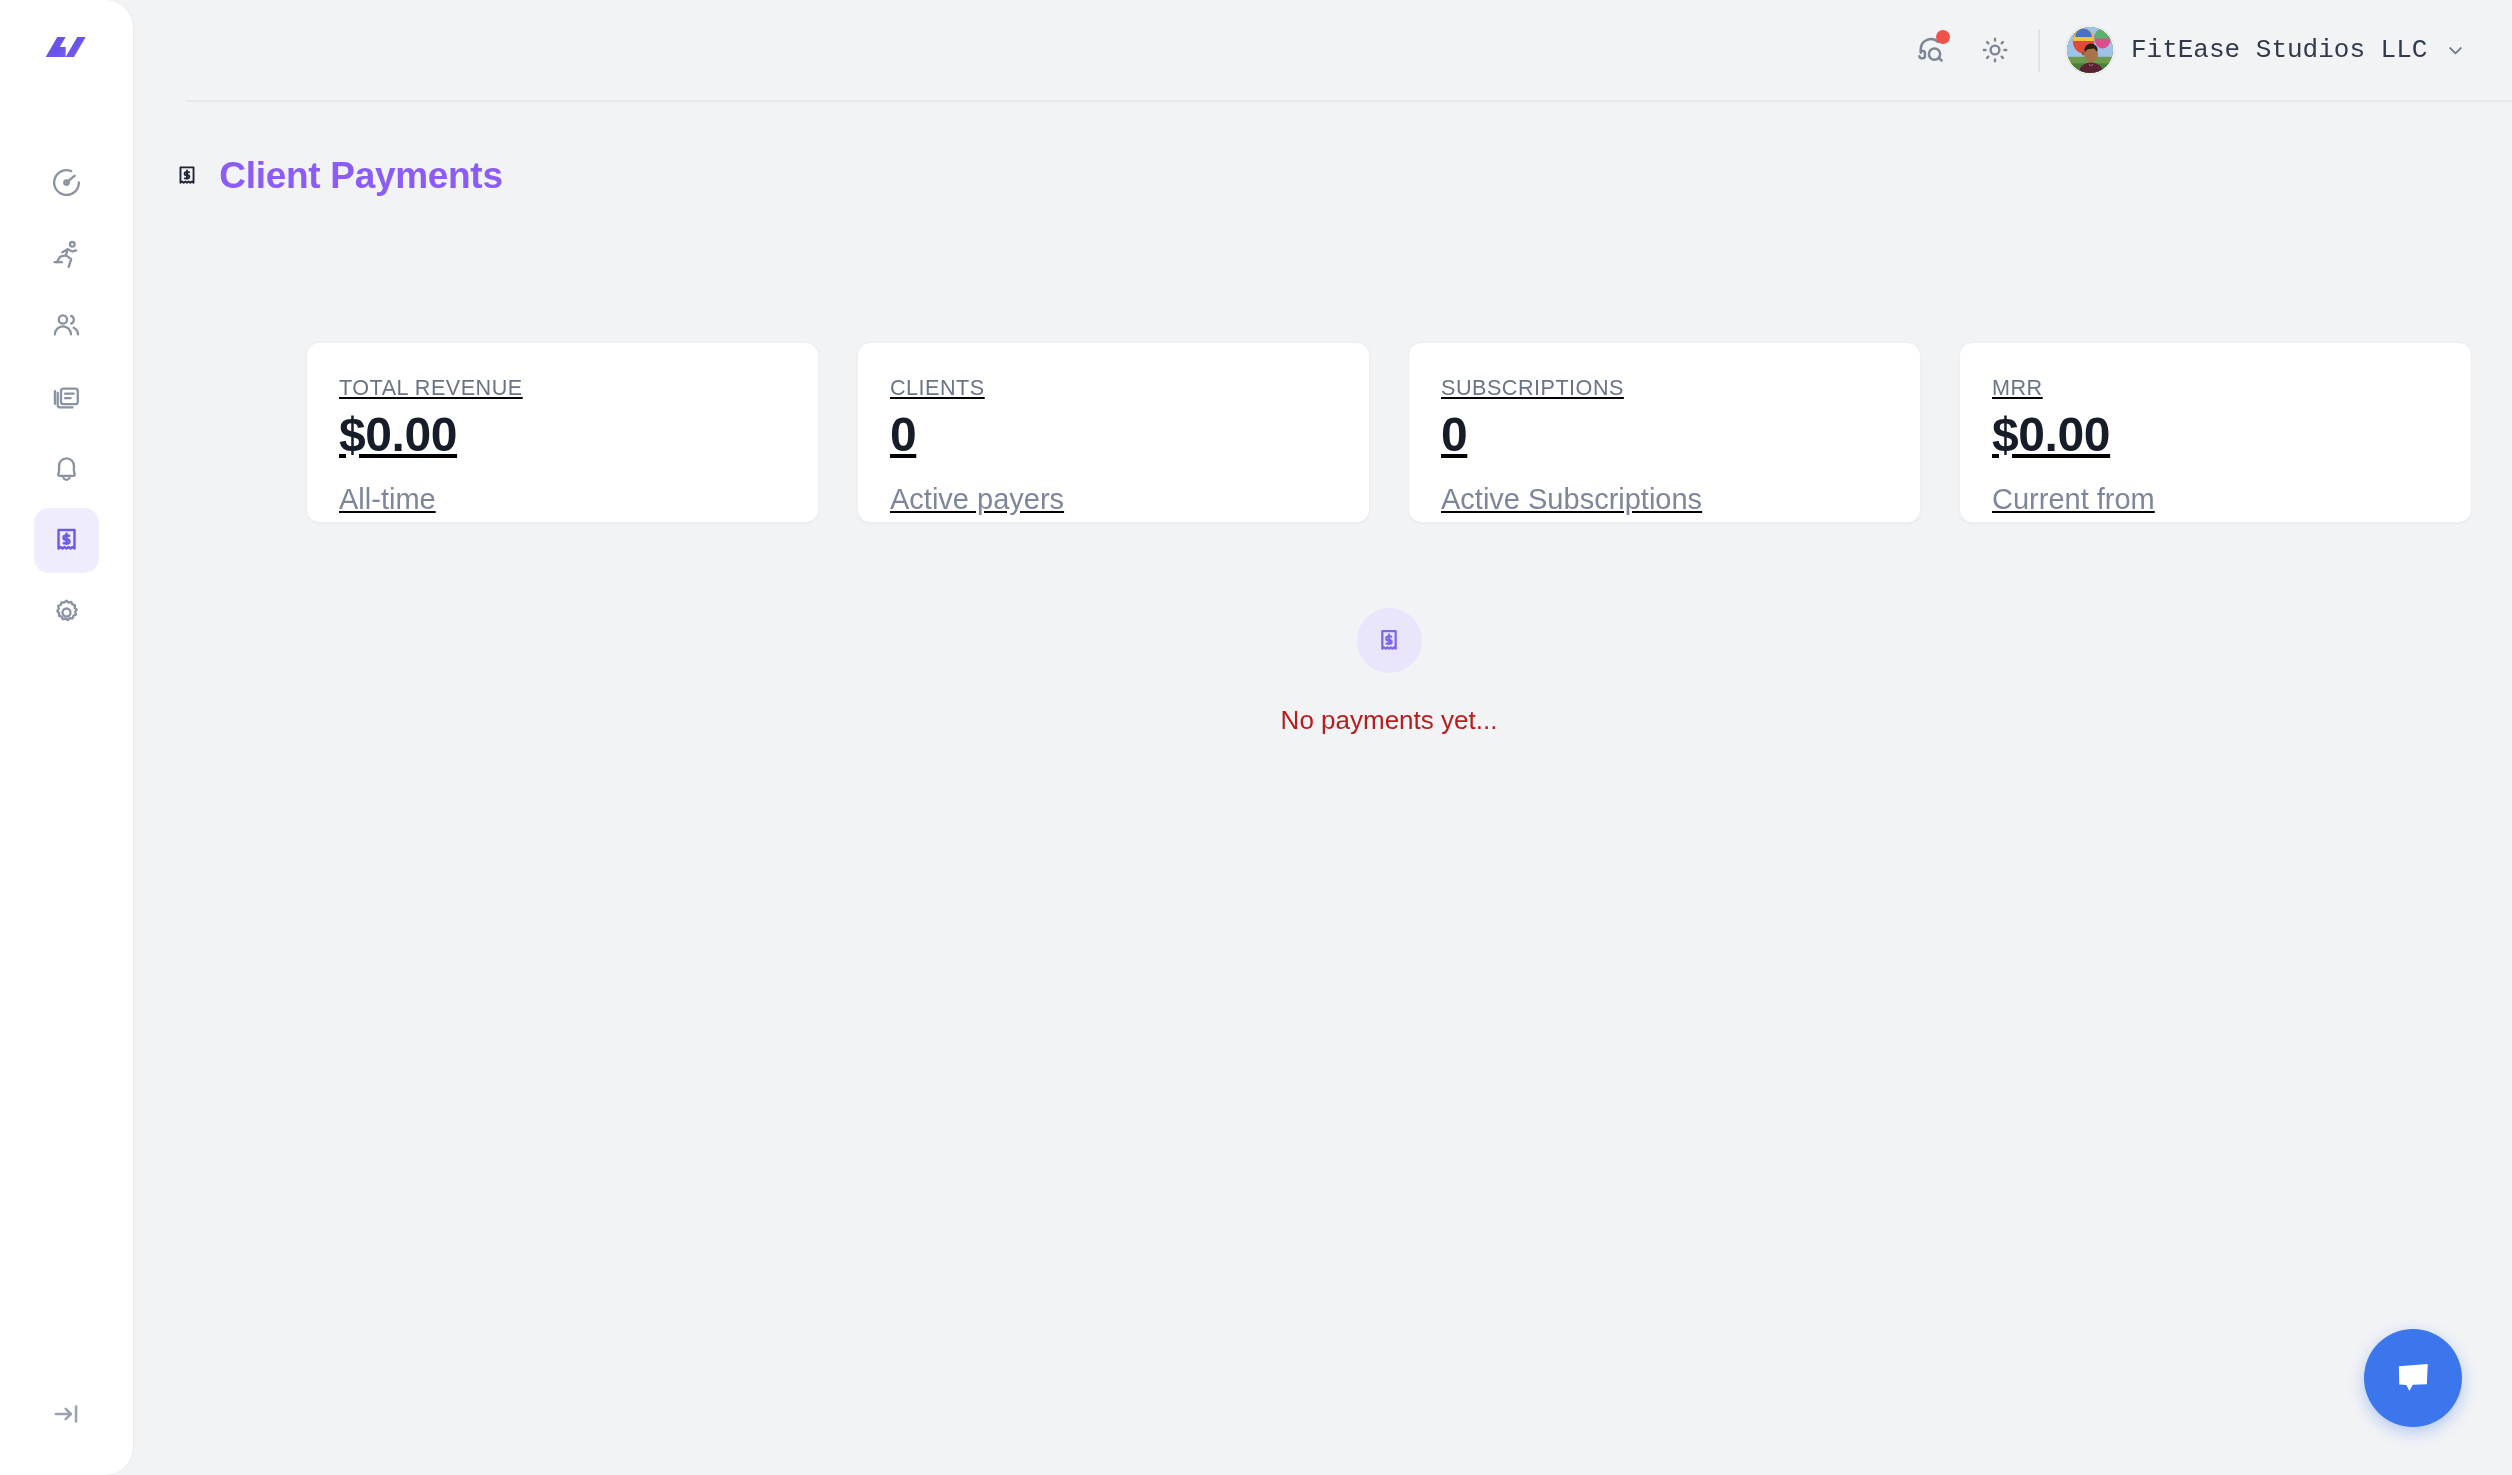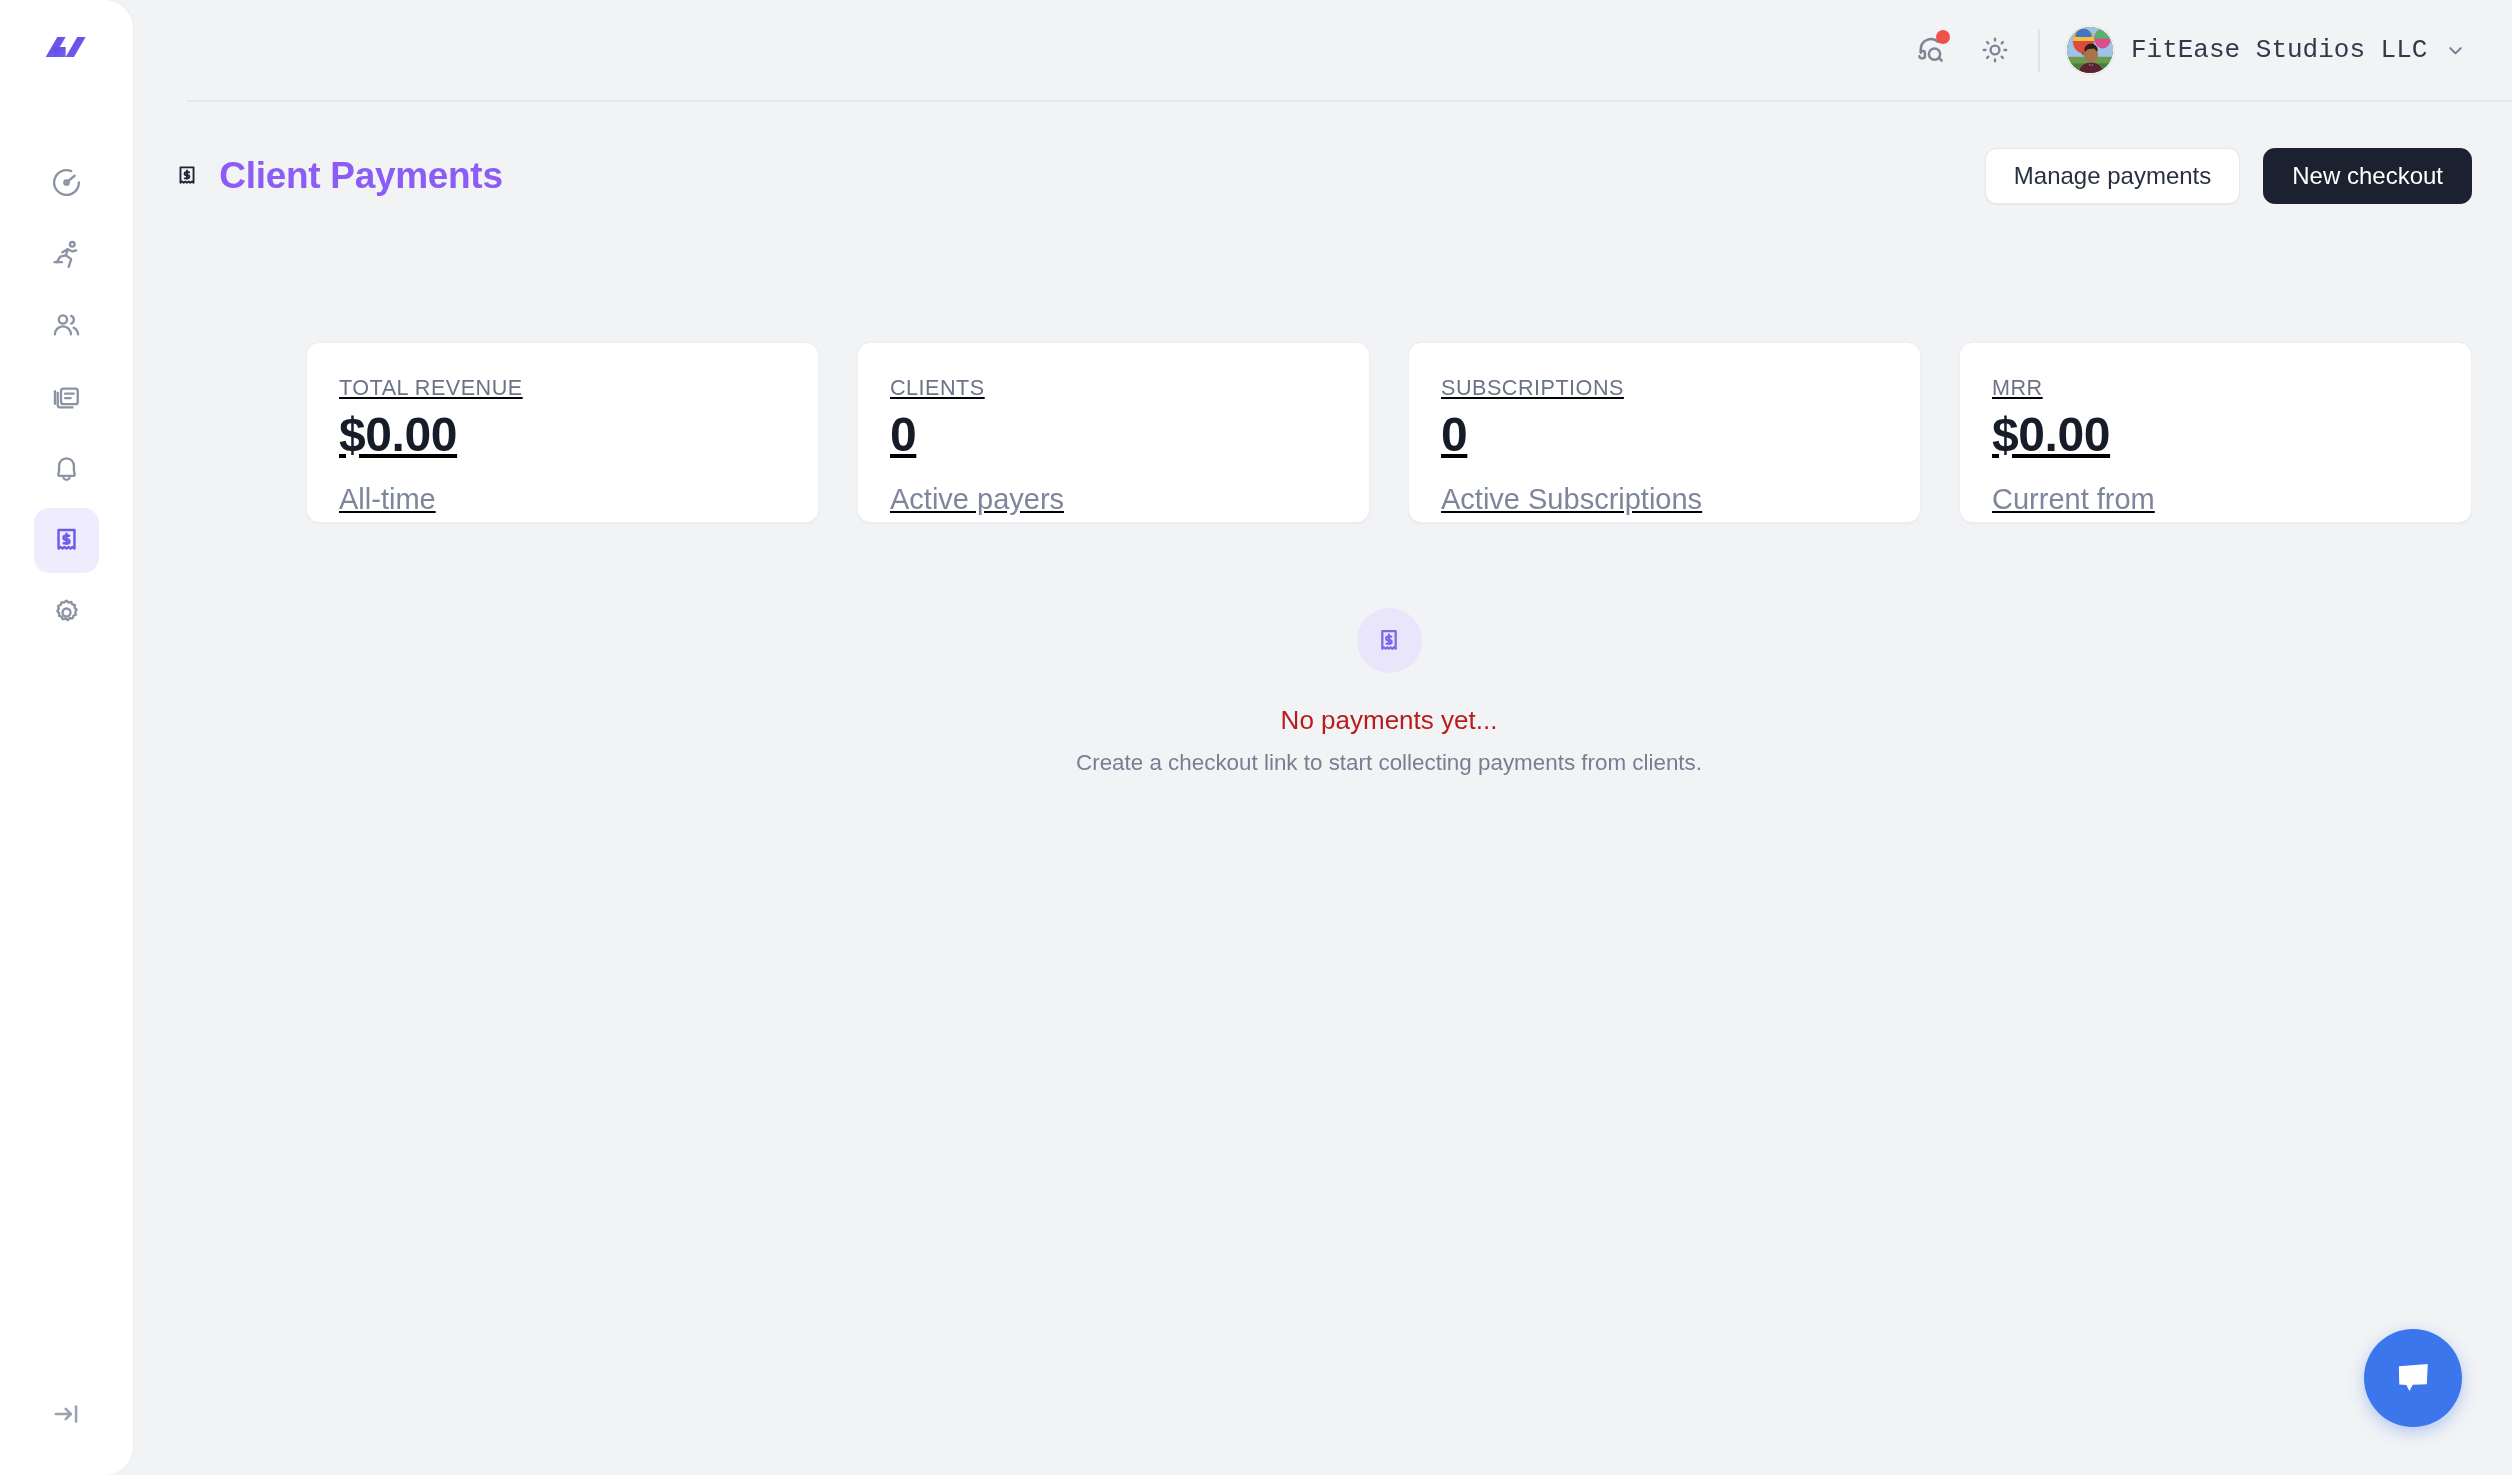--- a/index.html
+++ b/index.html
@@ -288,24 +288,20 @@
 
   <div id="page-head">
     <div id="title-wrap">
       <svg width="28" height="28" viewBox="0 0 24 24" fill="none" stroke="#1d2433" stroke-width="1.6" stroke-linecap="round" stroke-linejoin="round">
         <path d="M6.4 4.6h11.2v13.2l-1.4-1.08-1.4 1.08-1.4-1.08-1.4 1.08-1.4-1.08-1.4 1.08-1.4-1.08-1.4 1.08z"></path>
         <path d="M12 7.3v7"></path>
         <path d="M13.8 8.8h-2.6a1.3 1.3 0 0 0 0 2.6h1.55a1.3 1.3 0 0 1 0 2.6h-2.7"></path>
       </svg>
       <h1 id="page-title">Client Payments</h1>
     </div>
-    <div id="page-actions">
-      <button class="btn btn-secondary">Manage payments</button>
-      <button class="btn btn-primary">New checkout</button>
-    </div>
   </div>
 
   <section id="stats">
 
     <div class="stat-card">
       <div class="stat-label">TOTAL REVENUE</div>
       <div class="stat-value">$0.00</div>
       <div class="stat-sub">All-time</div>
     </div>
 
@@ -331,21 +327,20 @@
 
   <section id="empty-state">
     <div id="empty-icon-circle">
       <svg width="32" height="32" viewBox="0 0 24 24" fill="none" stroke="#7a68ea" stroke-width="1.7" stroke-linecap="round" stroke-linejoin="round">
         <path d="M7 4.6h10v13.2l-1.25-1.08-1.25 1.08-1.25-1.08-1.25 1.08-1.25-1.08-1.25 1.08L8.25 16.7 7 17.8z"></path>
         <path d="M12 7.3v7"></path>
         <path d="M13.7 8.8h-2.5a1.28 1.28 0 0 0 0 2.56h1.5a1.28 1.28 0 0 1 0 2.56h-2.6"></path>
       </svg>
     </div>
     <div id="empty-title">No payments yet...</div>
-    <div id="empty-sub">Create a checkout link to start collecting payments from clients.</div>
   </section>
 
 </main>
 
 <div id="chat-widget">
   <svg width="45" height="45" viewBox="0 0 24 24">
     <path d="M4.2 5.4 L19.6 4.2 L19.1 15 L11.6 15.3 L9.8 18.6 L8.2 15.4 L4.4 15.2 Z" fill="#ffffff"></path>
   </svg>
 </div>
 

